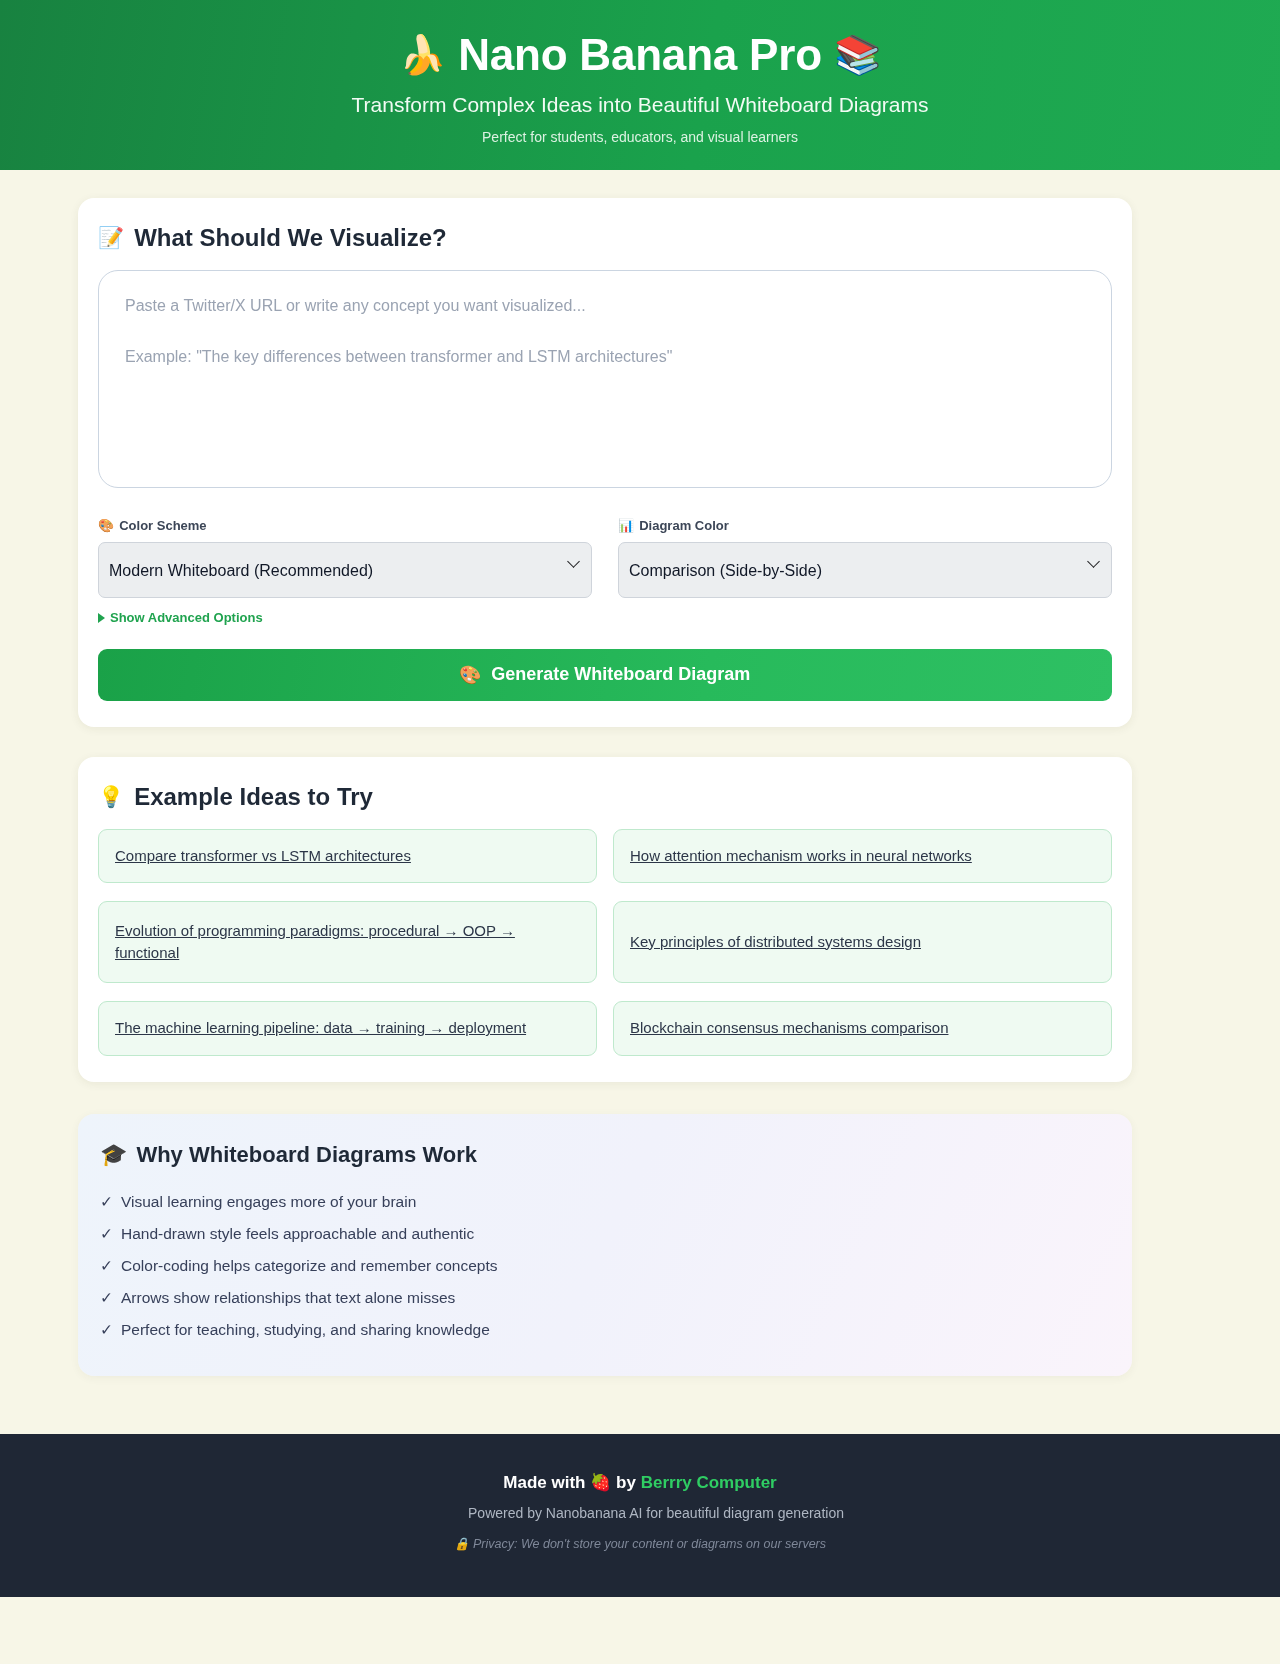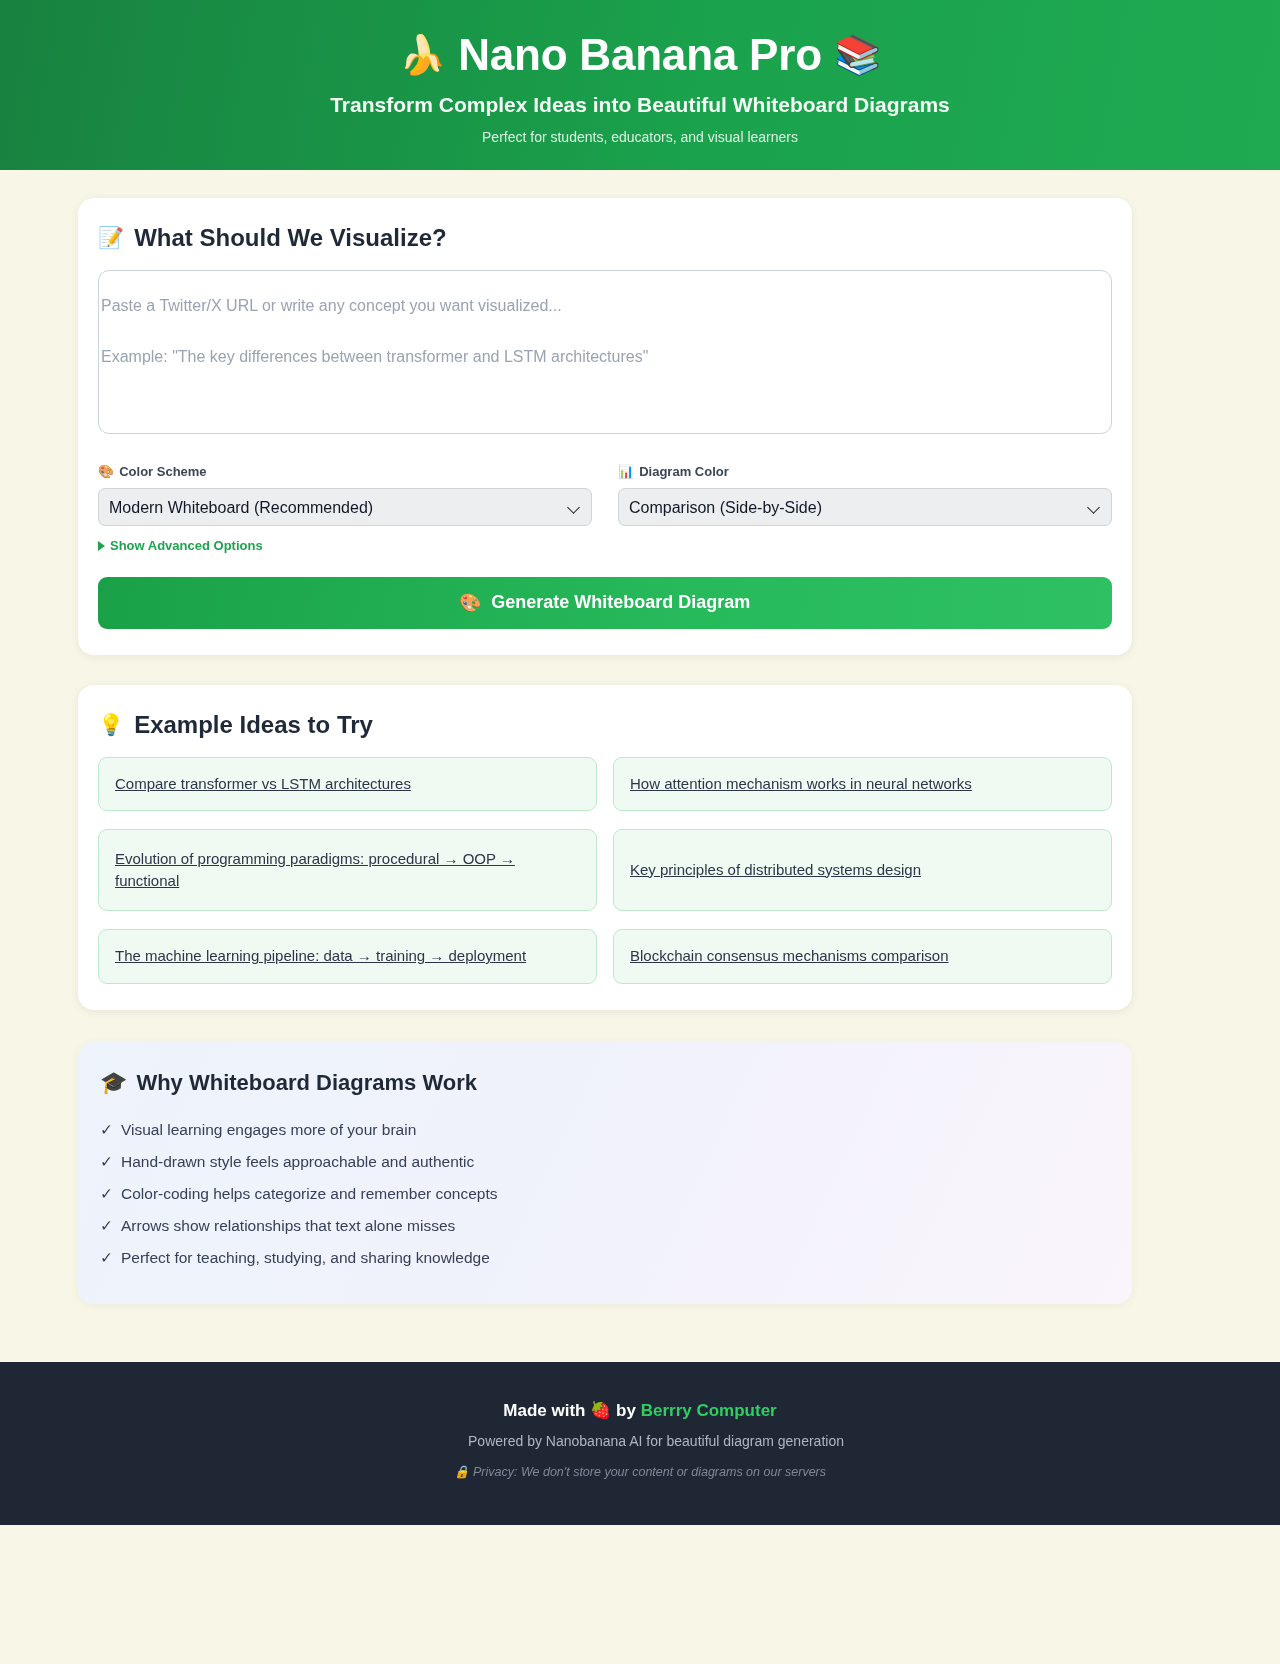--- a/index.html
+++ b/index.html
@@ -34,21 +34,21 @@
     align-items: center;
     justify-content: center;
     gap: 12px;
     margin-top: 4px;
   }
   .hero-emoji { font-size: 38px; line-height: 1; }
   .hero-sub {
     font-size: 21px;
     color: #f2fbf4;
     margin-top: 12px;
-    font-weight: bold;
+    font-weight: normal;
   }
   .hero-sub2 {
     font-size: 14px;
     color: #dcf2e2;
     margin-top: 12px;
   }
 
   
   .page {
     width: 1206px;
@@ -75,24 +75,24 @@
     align-items: center;
     gap: 10px;
     margin-bottom: 18px;
     padding-left: 0;
   }
   .card-title .ico { font-size: 21px; }
 
   
   .ta {
     width: 100%;
-    height: 164px;
+    height: 218px;
     border: 1px solid #cbd5e1;
-    border-radius: 11px;
-    padding: 22px 2px;
+    border-radius: 20px;
+    padding: 22px 26px;
     font-size: 16px;
     font-family: "Liberation Sans", sans-serif;
     color: #1f2937;
     resize: none;
     outline: none;
     line-height: 1.6;
     background: #fff;
   }
   .ta::placeholder { color: #9aa3b2; }
 
@@ -108,21 +108,21 @@
     font-weight: bold;
     color: #3c4657;
     display: flex;
     align-items: center;
     gap: 5px;
     margin-bottom: 9px;
   }
   .field-label .ico { font-size: 13px; }
   select.sel {
     width: 100%;
-    height: 38px;
+    height: 56px;
     border: 1px solid #cfd4db;
     border-radius: 7px;
     background: #eceef0;
     font-size: 16px;
     font-family: "Liberation Sans", sans-serif;
     color: #111827;
     padding: 0 10px;
     -webkit-appearance: none;
     appearance: none;
   }

